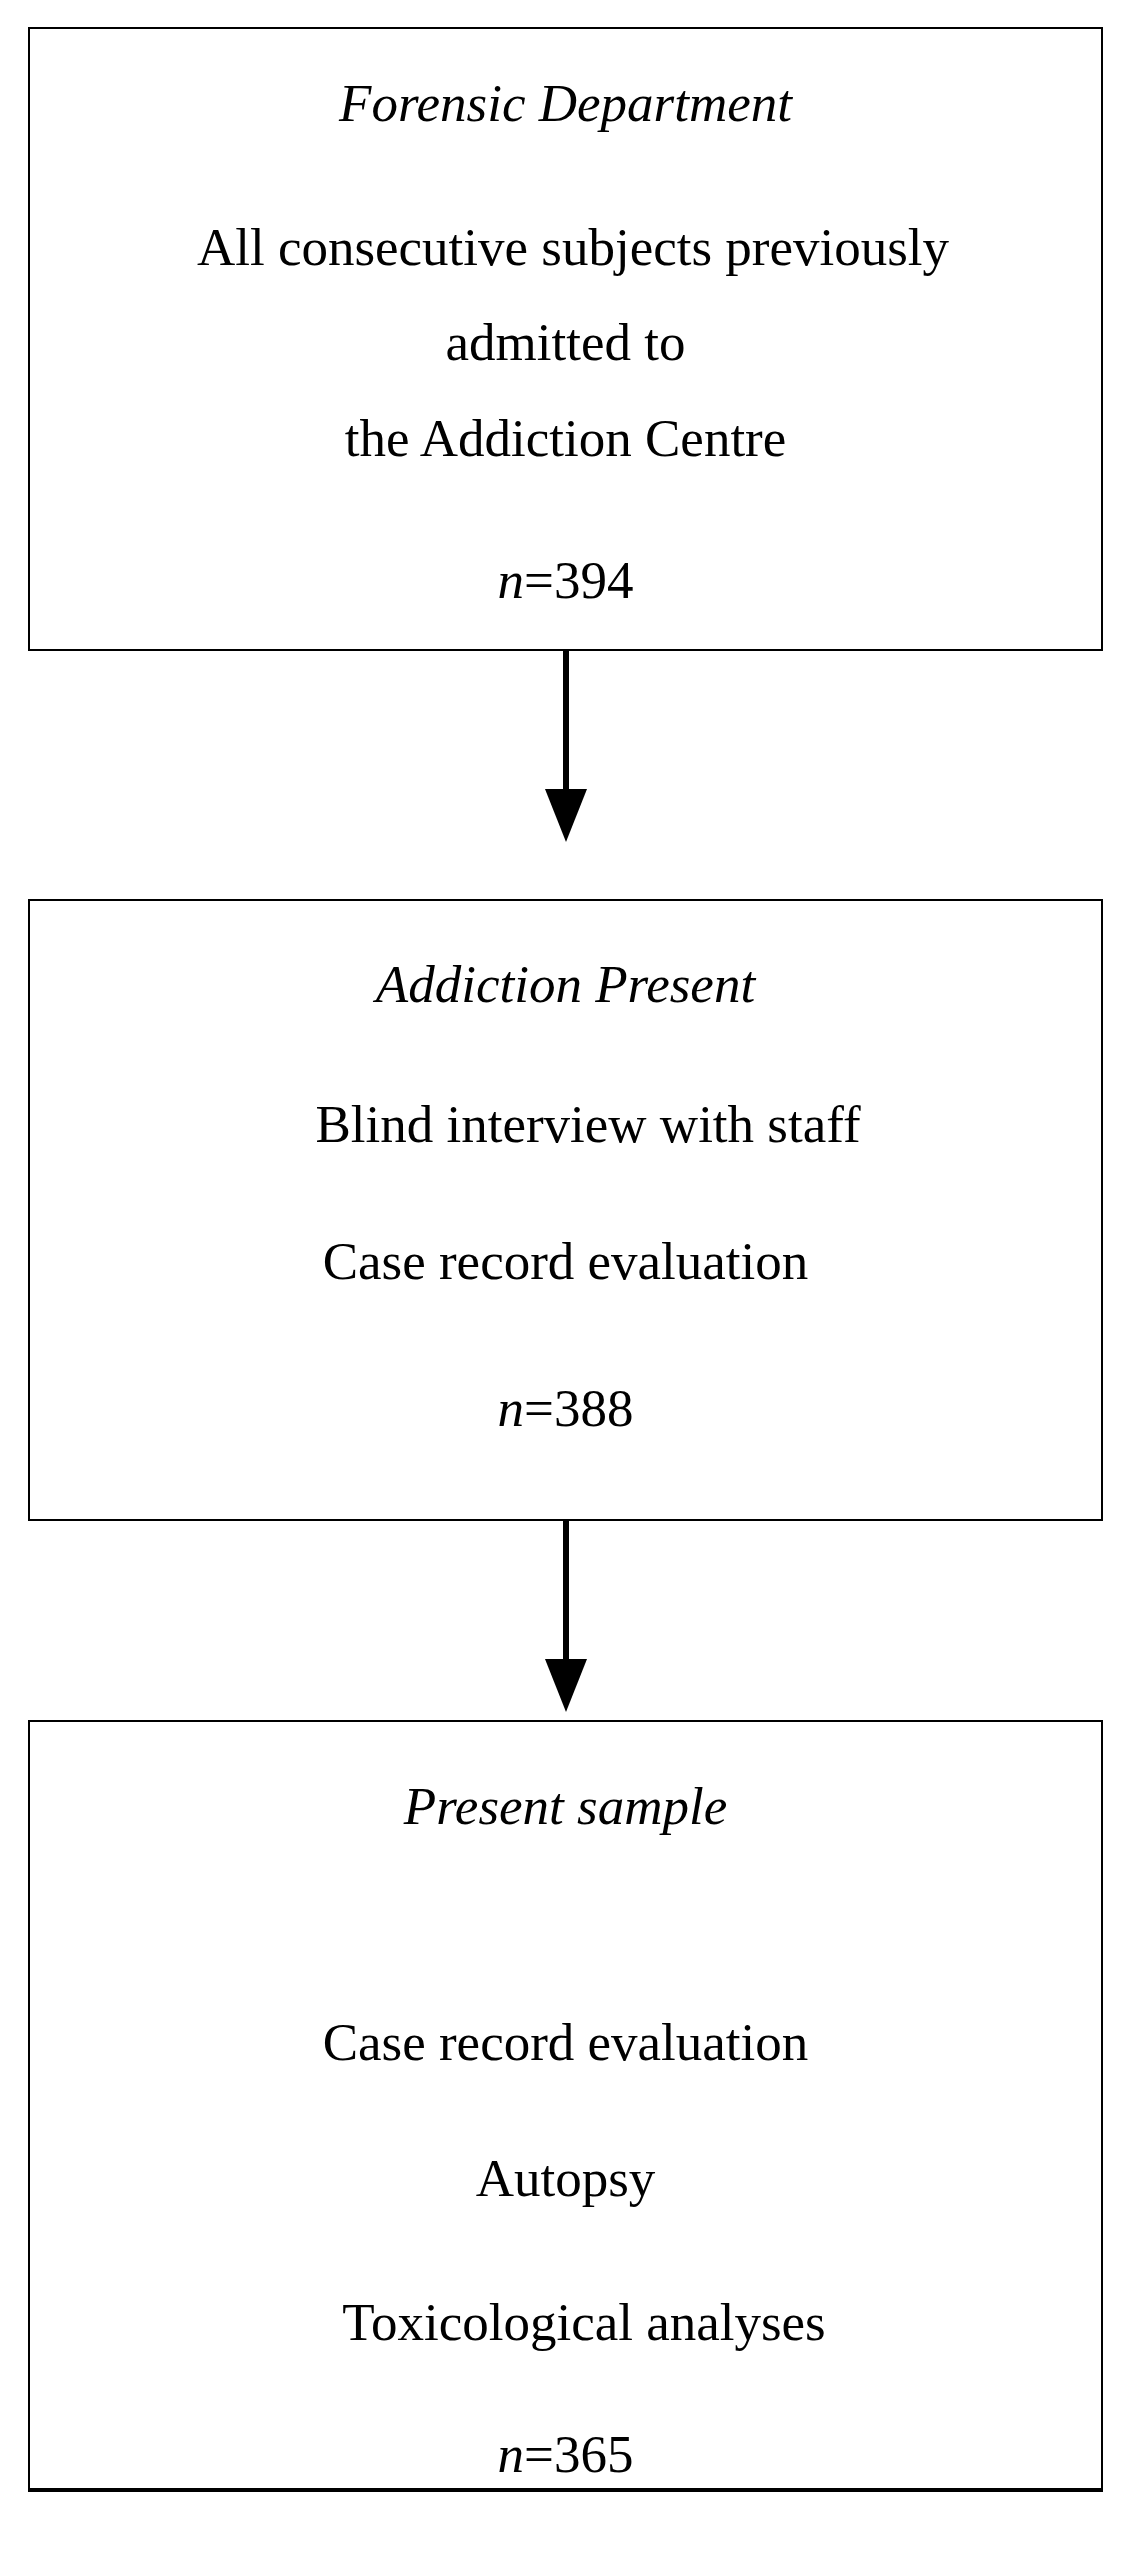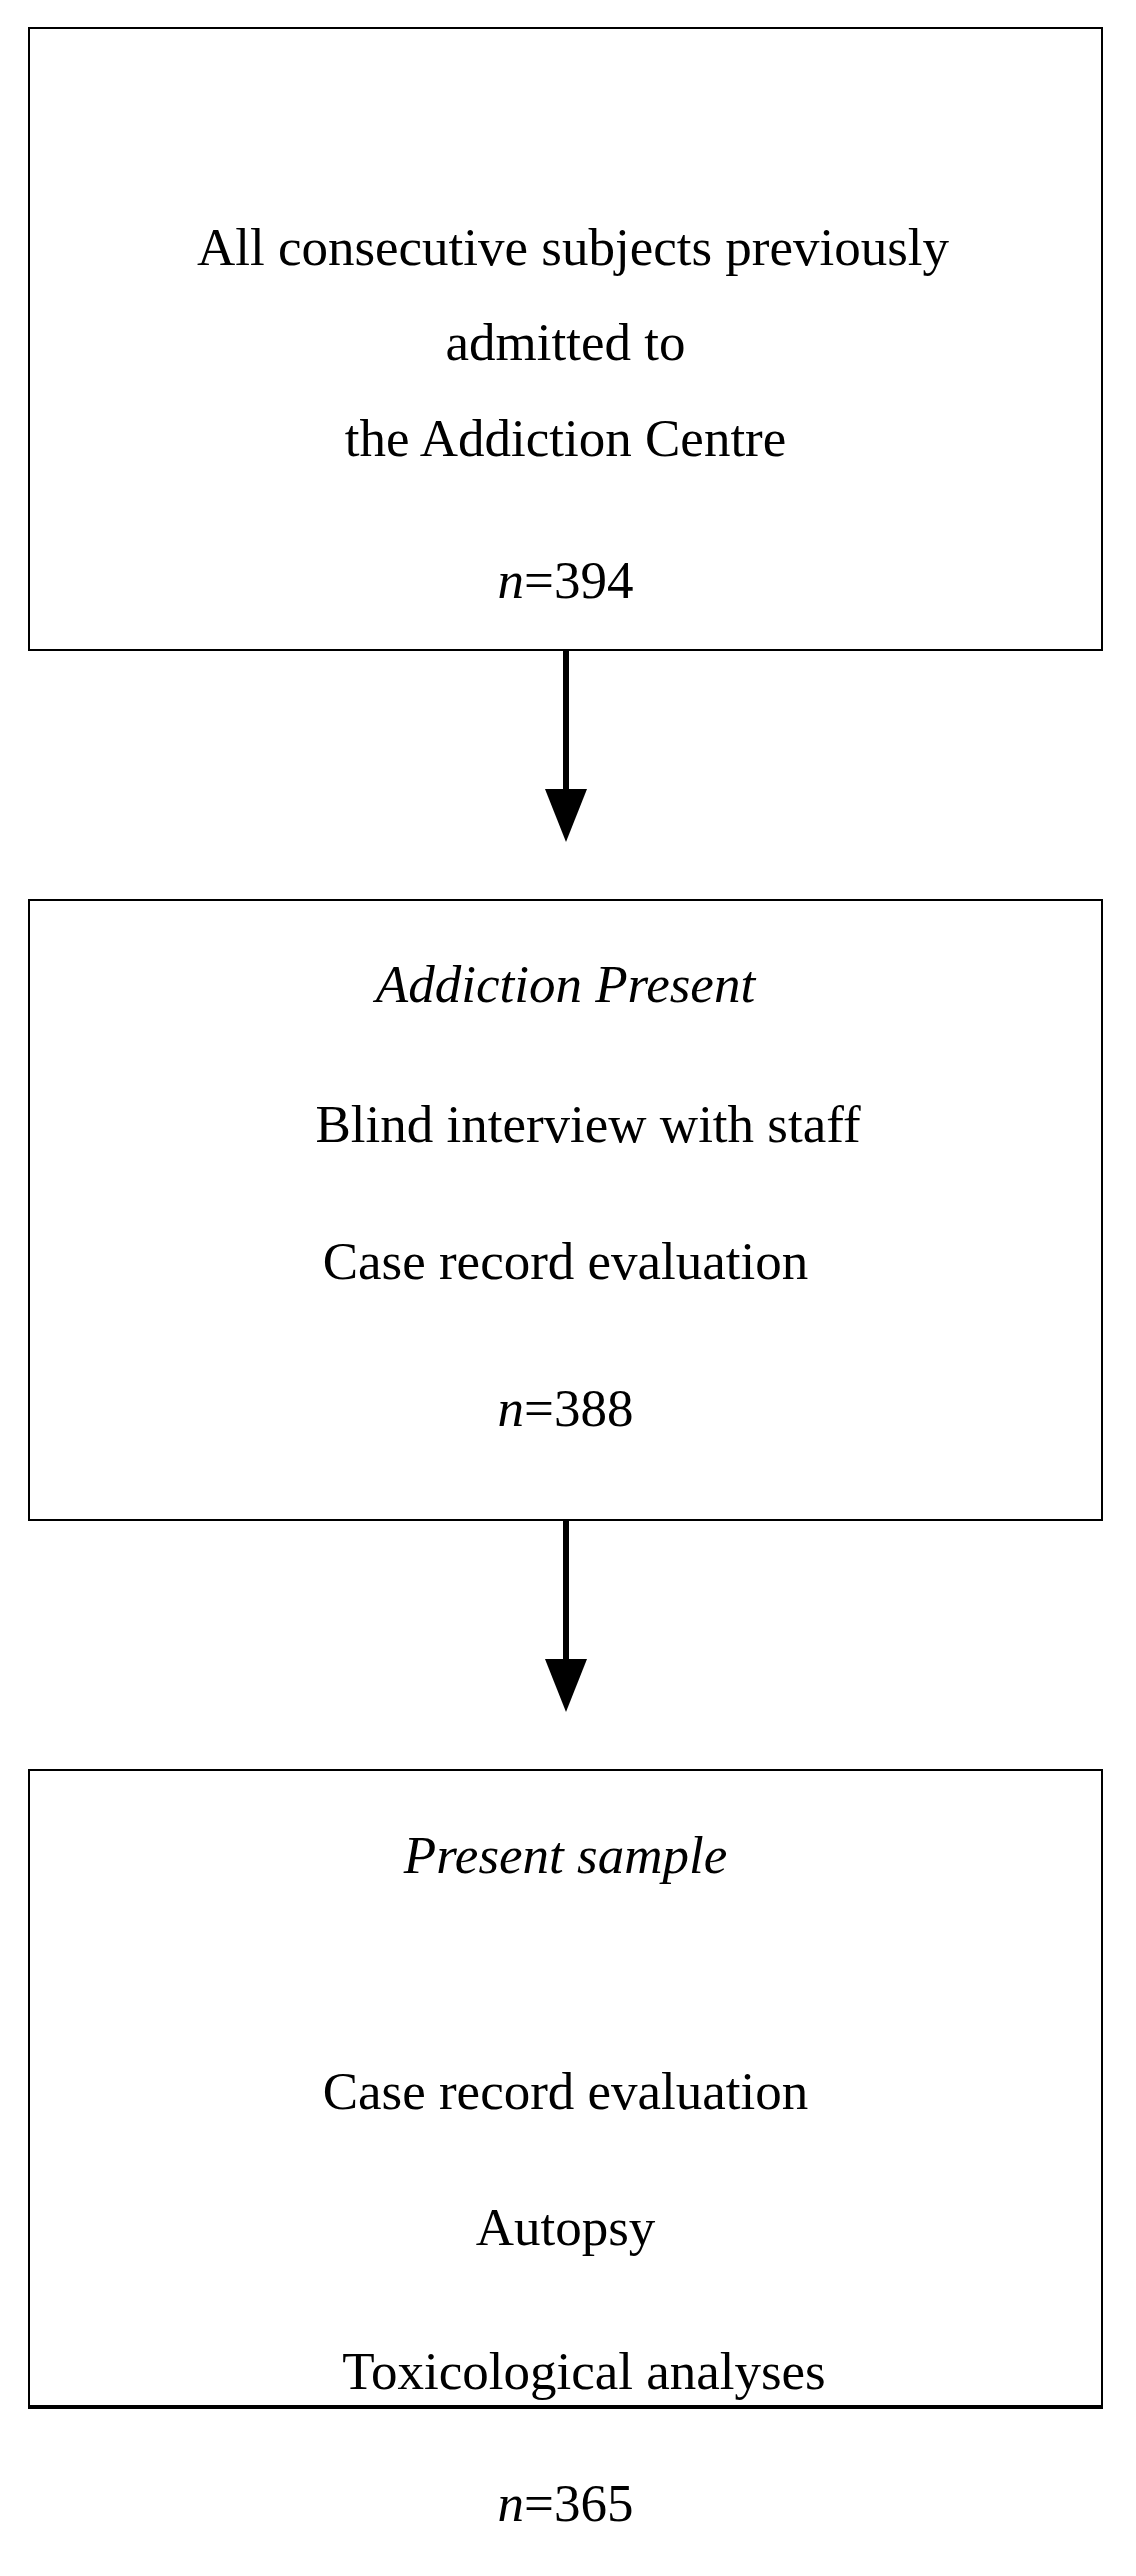--- a/index.html
+++ b/index.html
@@ -18,21 +18,21 @@
   .flow-box {
     position: absolute;
     left: 28px;
     width: 1075px;
     box-sizing: border-box;
     border: 2.7px solid #000000;
     background: #ffffff;
   }
   .box-1 { top: 27px;   height: 624px; }
   .box-2 { top: 899px; height: 622px; }
-  .box-3 { top: 1769px; height: 640px; border-bottom-width: 4.4px; }
+  .box-3 { top: 1720px; height: 772px; border-bottom-width: 4.4px; }
   .line {
     position: absolute;
     left: 0;
     right: 0;
     text-align: center;
     font-size: 53px;
     line-height: 62px;
     height: 62px;
     white-space: nowrap;
     color: #000000;
@@ -79,20 +79,21 @@
   }
   .head-1 { top: 789px; }
   .head-2 { top: 1659px; }
 </style>
 </head>
 <body>
 
 <div class="figure">
 
   <div class="flow-box box-1">
+    <div class="line box-title t">Forensic Department</div>
     <div class="line p1">All consecutive subjects previously</div>
     <div class="line p2">admitted to</div>
     <div class="line p3">the Addiction Centre</div>
     <div class="line n"><span class="n-italic">n</span><span>=394</span></div>
   </div>
 
   <div class="arrow-stem stem-1"></div>
   <div class="arrow-head head-1"></div>
 
   <div class="flow-box box-2">

